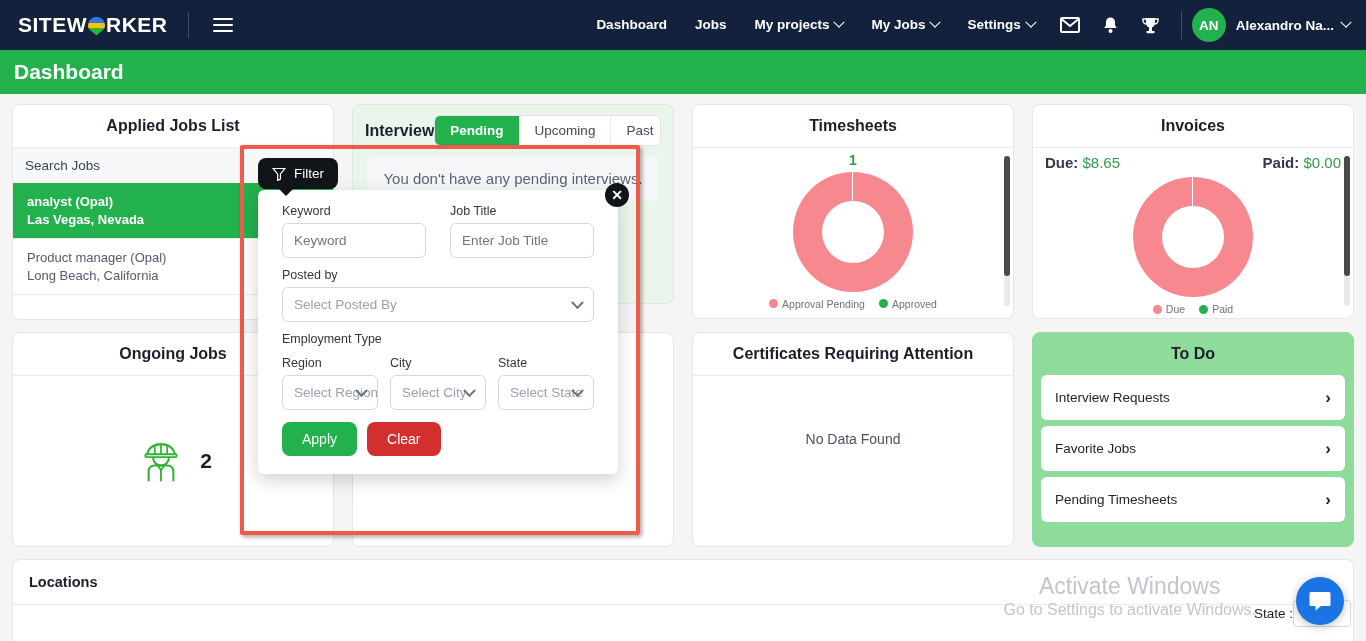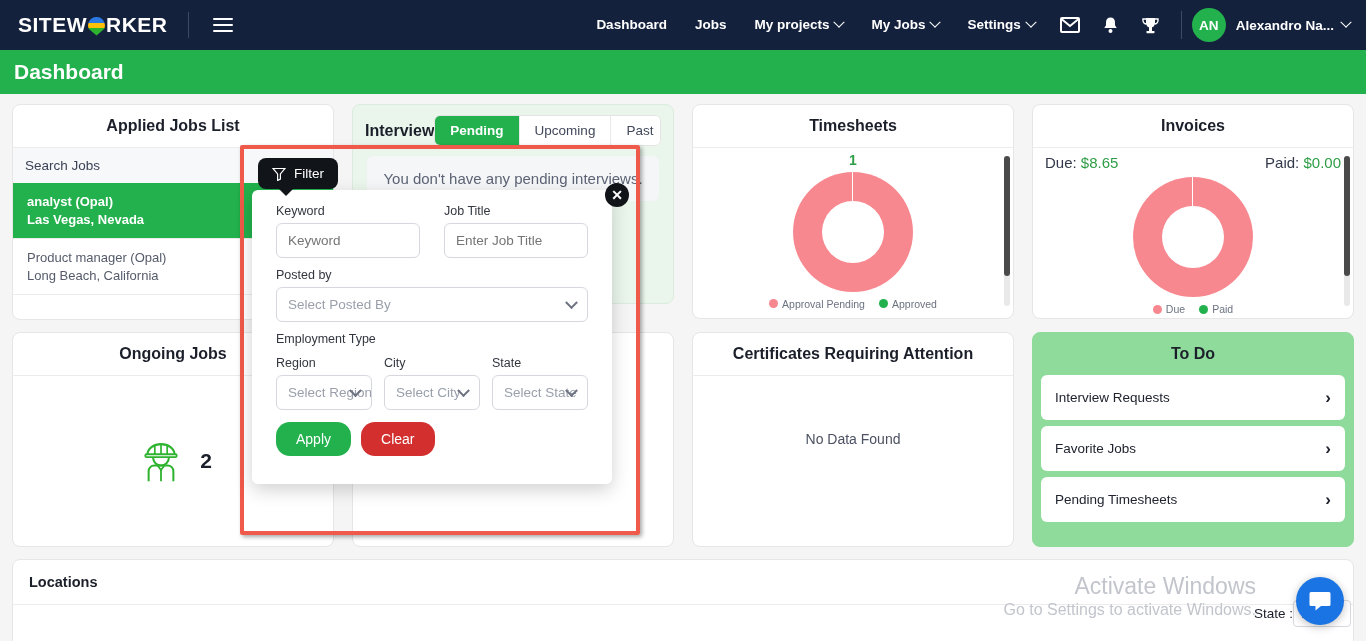--- a/index.html
+++ b/index.html
@@ -119,21 +119,21 @@
     width:62px; height:62px; background:#fff; border-radius:50%;
     transform: translate(-50%,-50%);
   }
   .donut-count { font-size:14px; font-weight:700; color:#2e9e46; margin-bottom:4px; }
   .legend { display:flex; gap:14px; justify-content:center; font-size:10.5px; color:#6b7280;
     margin-top:6px; }
   .legend-item { display:flex; align-items:center; gap:4px; }
   .dot { width:9px; height:9px; border-radius:50%; display:inline-block; }
 
   .inv-top { display:flex; justify-content:space-between; padding: 6px 12px 0; font-size:15px; color:#33394a; }
-  .inv-top b { font-weight:400; }
+  .inv-top b { font-weight:700; }
   .money { color:#2e9e46; }
 
   .vscroll {
     position:absolute; right:3px; top:8px; width:6px; height:150px;
     background:#e9e9e9; border-radius:3px;
   }
   .vscroll i { display:block; width:6px; height:120px; background:#4a4a4a; border-radius:3px; }
 
   
   .card-ongoing { height: 215px; }
@@ -163,21 +163,21 @@
     height: 90px; position:relative;
   }
   .loc-head { font-size:14.5px; font-weight:600; color:#1b1f2a; padding: 14px 16px;
     border-bottom:1px solid #ececec; }
   .state-sel { position:absolute; right:2px; top:40px; display:flex; align-items:center; gap:0;
     font-size:13.5px; color:#1b1f2a; }
   .state-box { border:1px solid #d6d8de; border-radius:4px; padding:5px 22px 5px 8px;
     font-size:13px; color:#3c4257; background:#fff; position:relative; min-width:58px; }
 
   
-  .watermark { position:absolute; right:110px; bottom: 22px; text-align:right;
+  .watermark { position:absolute; right:110px; bottom: 22px; text-align:center;
     color:#c2c5cc; pointer-events:none; z-index:5; }
   .wm1 { font-size:23px; line-height:1.2; }
   .wm2 { font-size:16px; }
 
   
   .chat-fab {
     position:absolute; right:22px; bottom:16px; width:48px; height:48px;
     border-radius:50%; background:#1b74e4; display:flex; align-items:center; justify-content:center;
     box-shadow:0 2px 8px rgba(0,0,0,.25); cursor:pointer; z-index:20;
   }
@@ -193,24 +193,24 @@
     background:#111418; color:#fff; border-radius:8px;
     padding: 8px 14px; font-size:13.5px; display:flex; align-items:center; gap:8px;
     cursor:pointer;
   }
   .filter-btn::after {
     content:""; position:absolute; left:20px; bottom:-7px;
     border-left:8px solid transparent; border-right:8px solid transparent;
     border-top:8px solid #111418;
   }
   .filter-pop {
-    position:absolute; left:252px; top:190px; width:360px;
+    position:absolute; left:258px; top:190px; width:360px;
     background:#fff; border-radius:6px; z-index:32;
     box-shadow: 0 6px 18px rgba(0,0,0,.18);
-    padding: 14px 24px 28px;
+    padding: 14px 24px 18px;
   }
   .fld-label { font-size:12.5px; color:#32363f; margin-bottom:5px; display:block; }
   .fld-row { display:flex; gap:24px; margin-bottom:10px; }
   .fld { flex:1; }
   .inp {
     width:100%; border:1px solid #d6d8de; border-radius:6px;
     padding: 9px 11px; font-size:13.5px; color:#9aa0ab; background:#fff;
     font-family:"Liberation Sans", sans-serif;
   }
   .sel {
@@ -219,21 +219,21 @@
     position:relative; white-space:nowrap; overflow:hidden;
   }
   .sel .chev-d {
     position:absolute; right:11px; top:50%; width:9px; height:9px;
     border-right:2px solid #6d7280; border-bottom:2px solid #6d7280;
     transform: translateY(-75%) rotate(45deg);
   }
   .three { display:flex; gap:12px; margin-bottom:12px; }
   .three .fld { flex:1; min-width:0; }
   .btn-row { display:flex; gap:10px; }
-  .btn { border:none; border-radius:14px; padding: 9px 20px; font-size:14px;
+  .btn { border:none; border-radius:8px; padding: 9px 20px; font-size:14px;
     color:#fff; cursor:pointer; font-family:"Liberation Sans", sans-serif; }
   .btn-apply { background:#22b14c; }
   .btn-clear { background:#d32f2f; }
 
   .close-x {
     position:absolute; left:605px; top:183px; width:24px; height:24px;
     background:#111418; border-radius:50%; z-index:34;
     display:flex; align-items:center; justify-content:center;
     color:#fff; font-size:14px; font-weight:700; cursor:pointer;
   }

